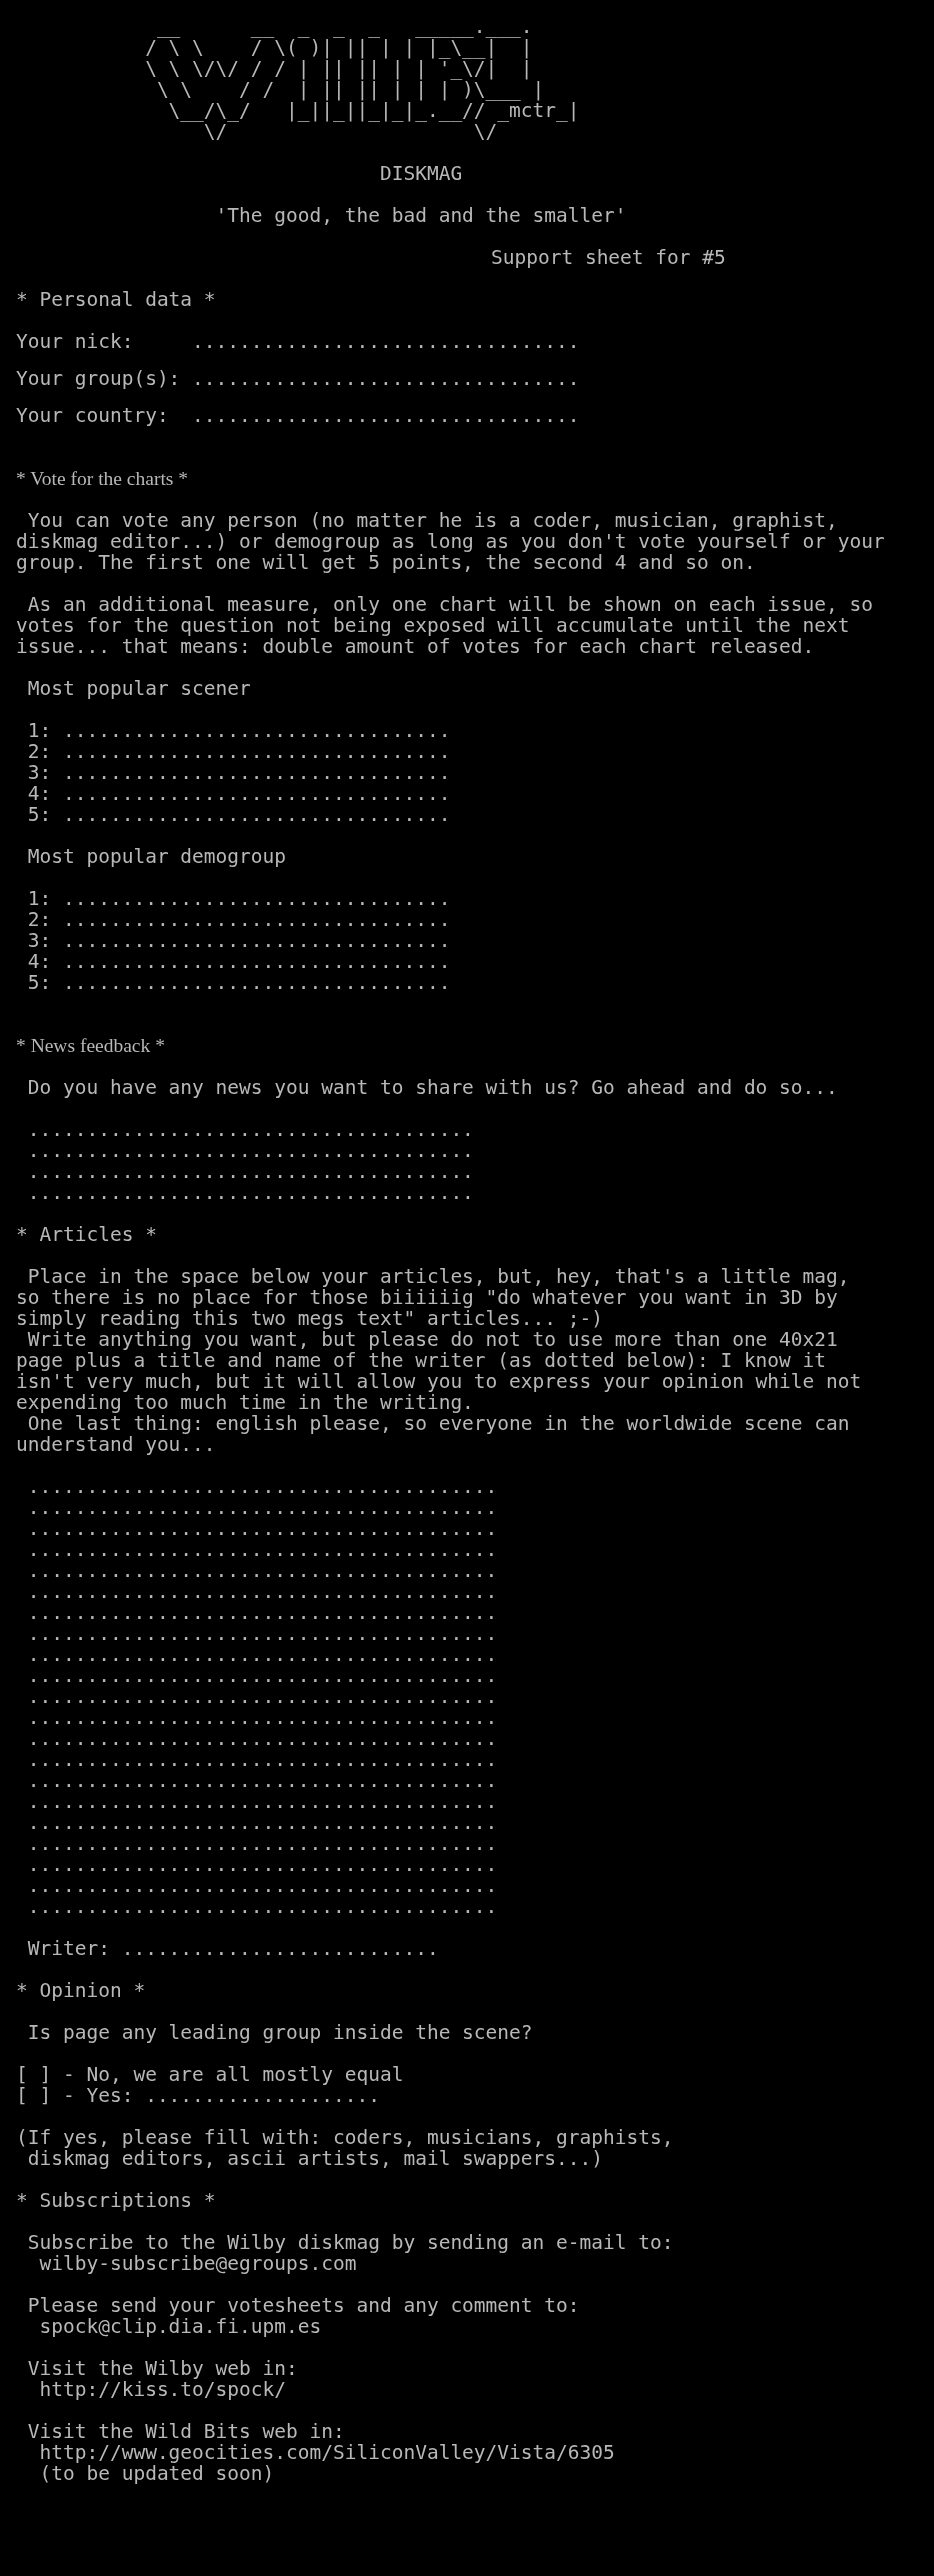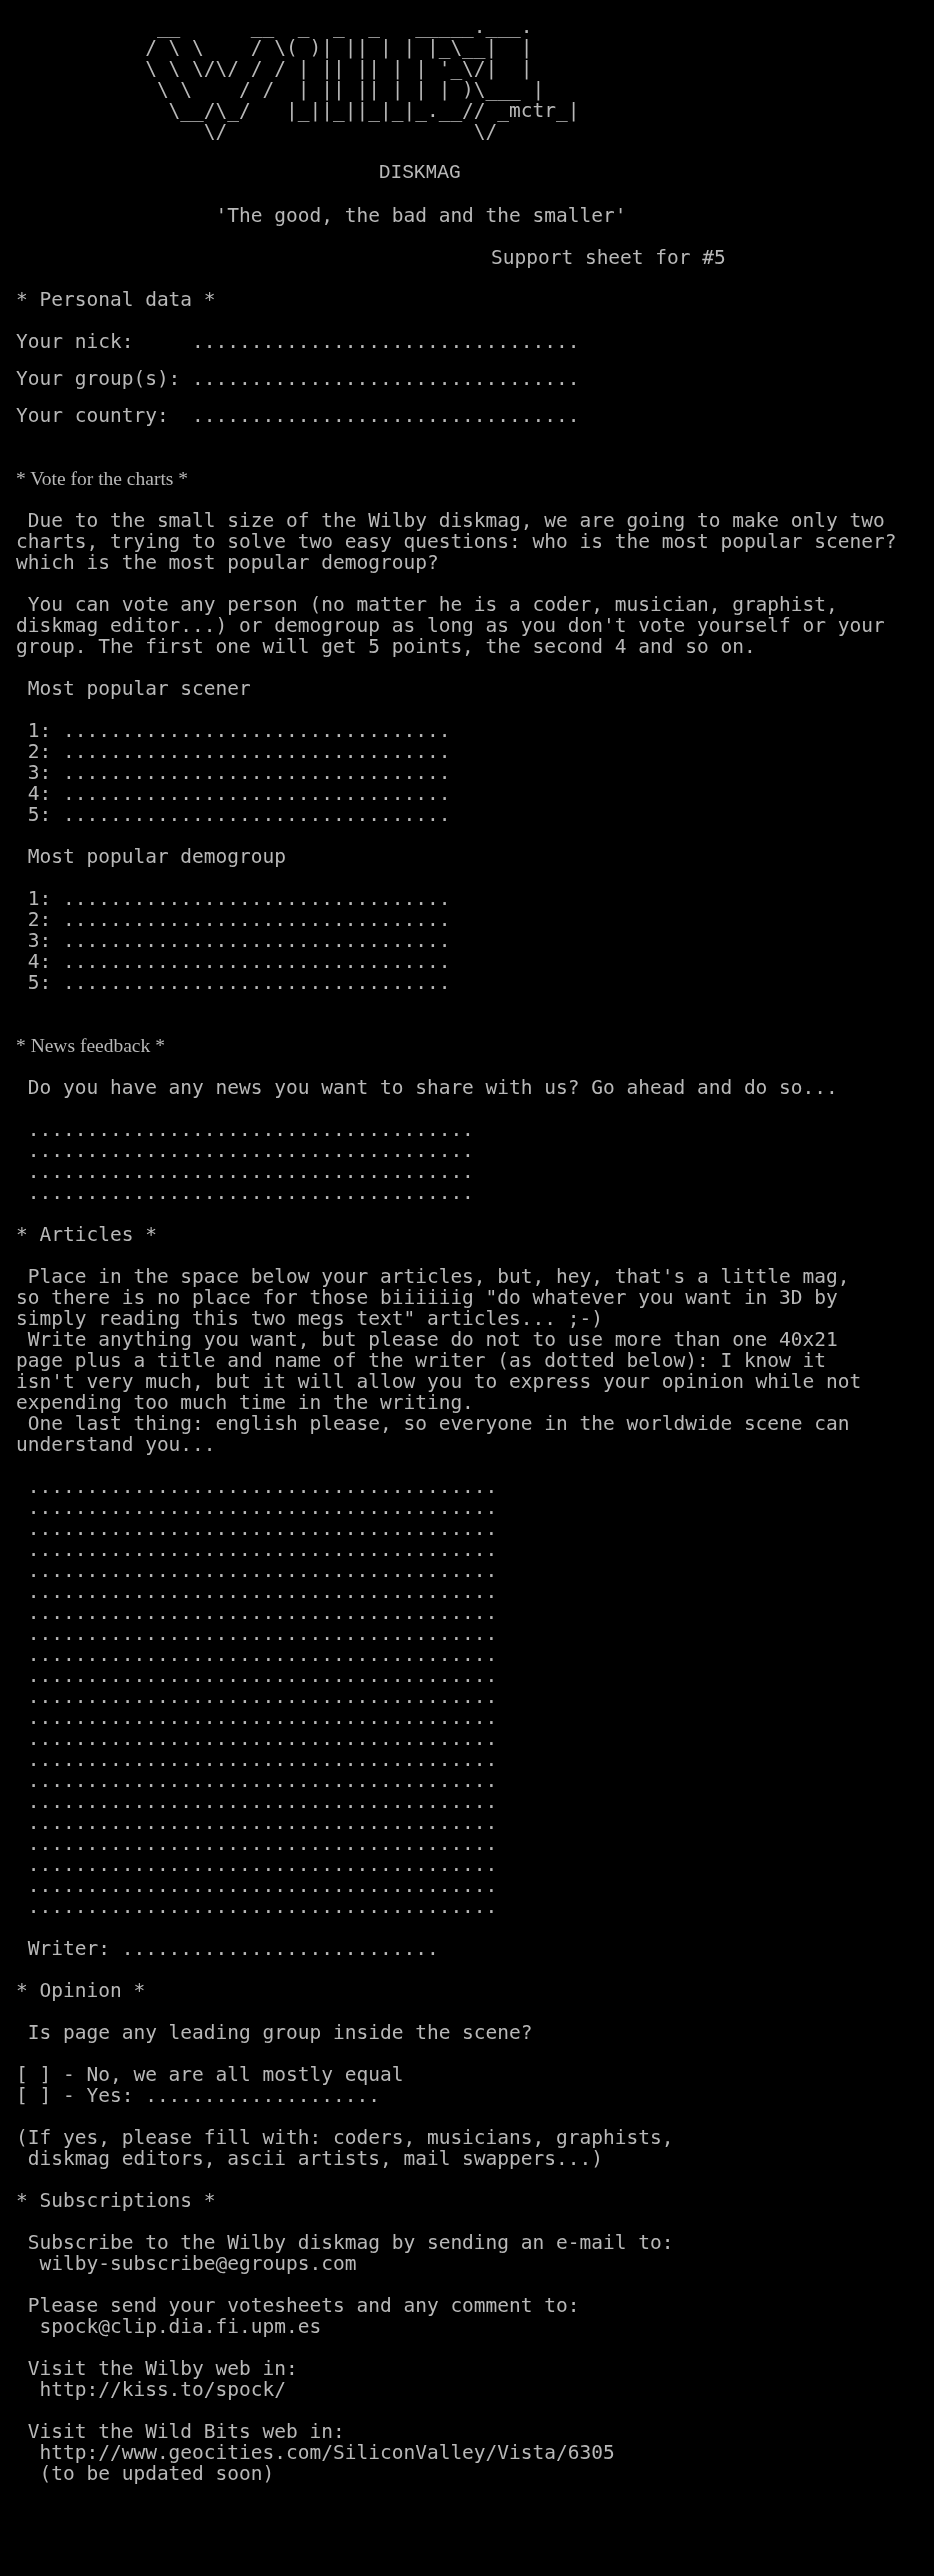--- a/index.html
+++ b/index.html
@@ -17,21 +17,21 @@
     line-height: 21px;
   }
   pre {
     margin: 16px;
     padding: 0;
     font: inherit;
     white-space: pre;
   }
   .gap1 { margin-top: 21px; }
   .gap2 { margin-top: 42px; font-family: Liberation Serif, serif; }
-  .ind31 { padding-left: 31ch; font-family: Liberation Mono, monospace; }
+  .ind31 { padding-left: 31ch; }
   .ind17 { padding-left: 17ch; }
   .ind24 { padding-left: 24ch; text-align: center; }
 </style>
 </head>
 <body>
 
 <div>
 
   <pre>            __      __  _  _  _   _____.___.
            / \ \    / \( )| || | | |_\__|  |
@@ -43,26 +43,26 @@
   <pre class="gap1 ind31">DISKMAG</pre>
   <pre class="gap1 ind17">'The good, the bad and the smaller'</pre>
   <pre class="gap1 ind24">Support sheet for #5</pre>
 
   <pre class="gap1">* Personal data *</pre>
   <pre class="gap1">Your nick:     .................................</pre>
   <pre>Your group(s): .................................</pre>
   <pre>Your country:  .................................</pre>
 
   <pre class="gap2">* Vote for the charts *</pre>
-  <pre class="gap1"> Due to the small size of the Wilby diskmag, we are going to make only two
-charts, trying to solve two easy questions: who is the most popular scener?
-which is the most popular demogroup?</pre>
   <pre class="gap1"> You can vote any person (no matter he is a coder, musician, graphist,
 diskmag editor...) or demogroup as long as you don't vote yourself or your
 group. The first one will get 5 points, the second 4 and so on.</pre>
+  <pre class="gap1"> As an additional measure, only one chart will be shown on each issue, so
+votes for the question not being exposed will accumulate until the next
+issue... that means: double amount of votes for each chart released.</pre>
 
   <pre class="gap1"> Most popular scener</pre>
   <pre class="gap1"> 1: .................................
  2: .................................
  3: .................................
  4: .................................
  5: .................................</pre>
 
   <pre class="gap1"> Most popular demogroup</pre>
   <pre class="gap1"> 1: .................................

